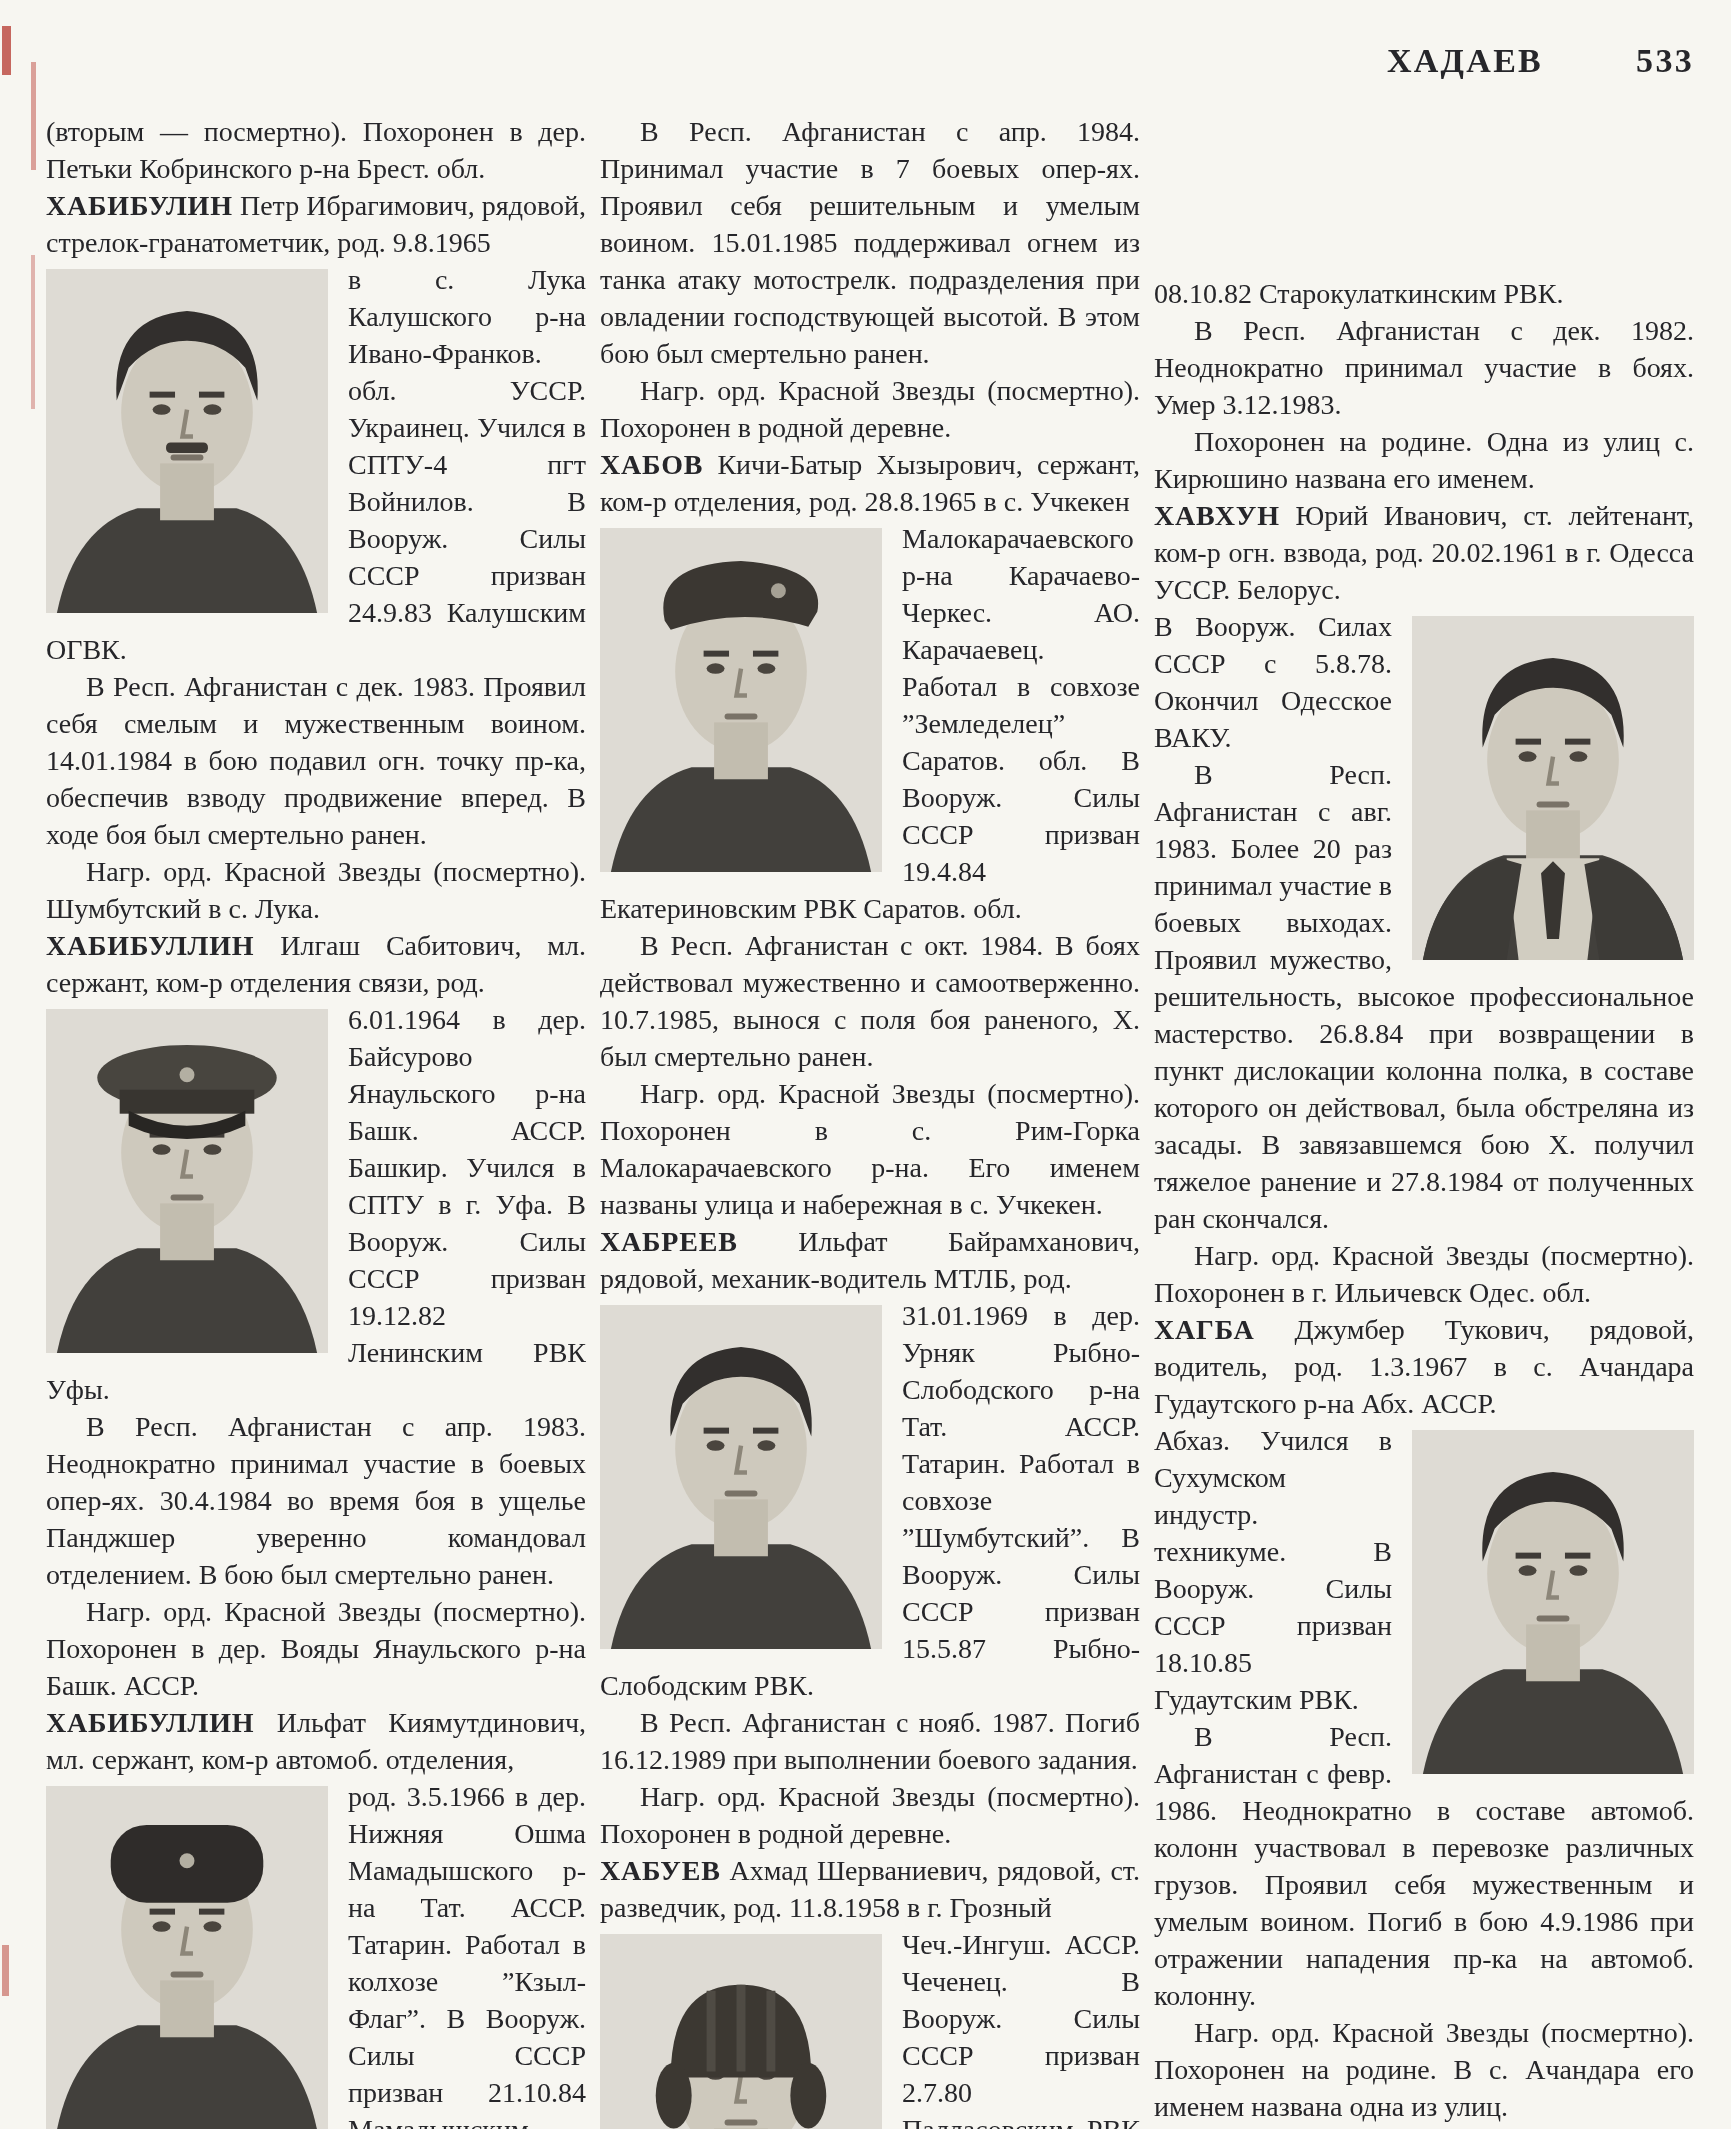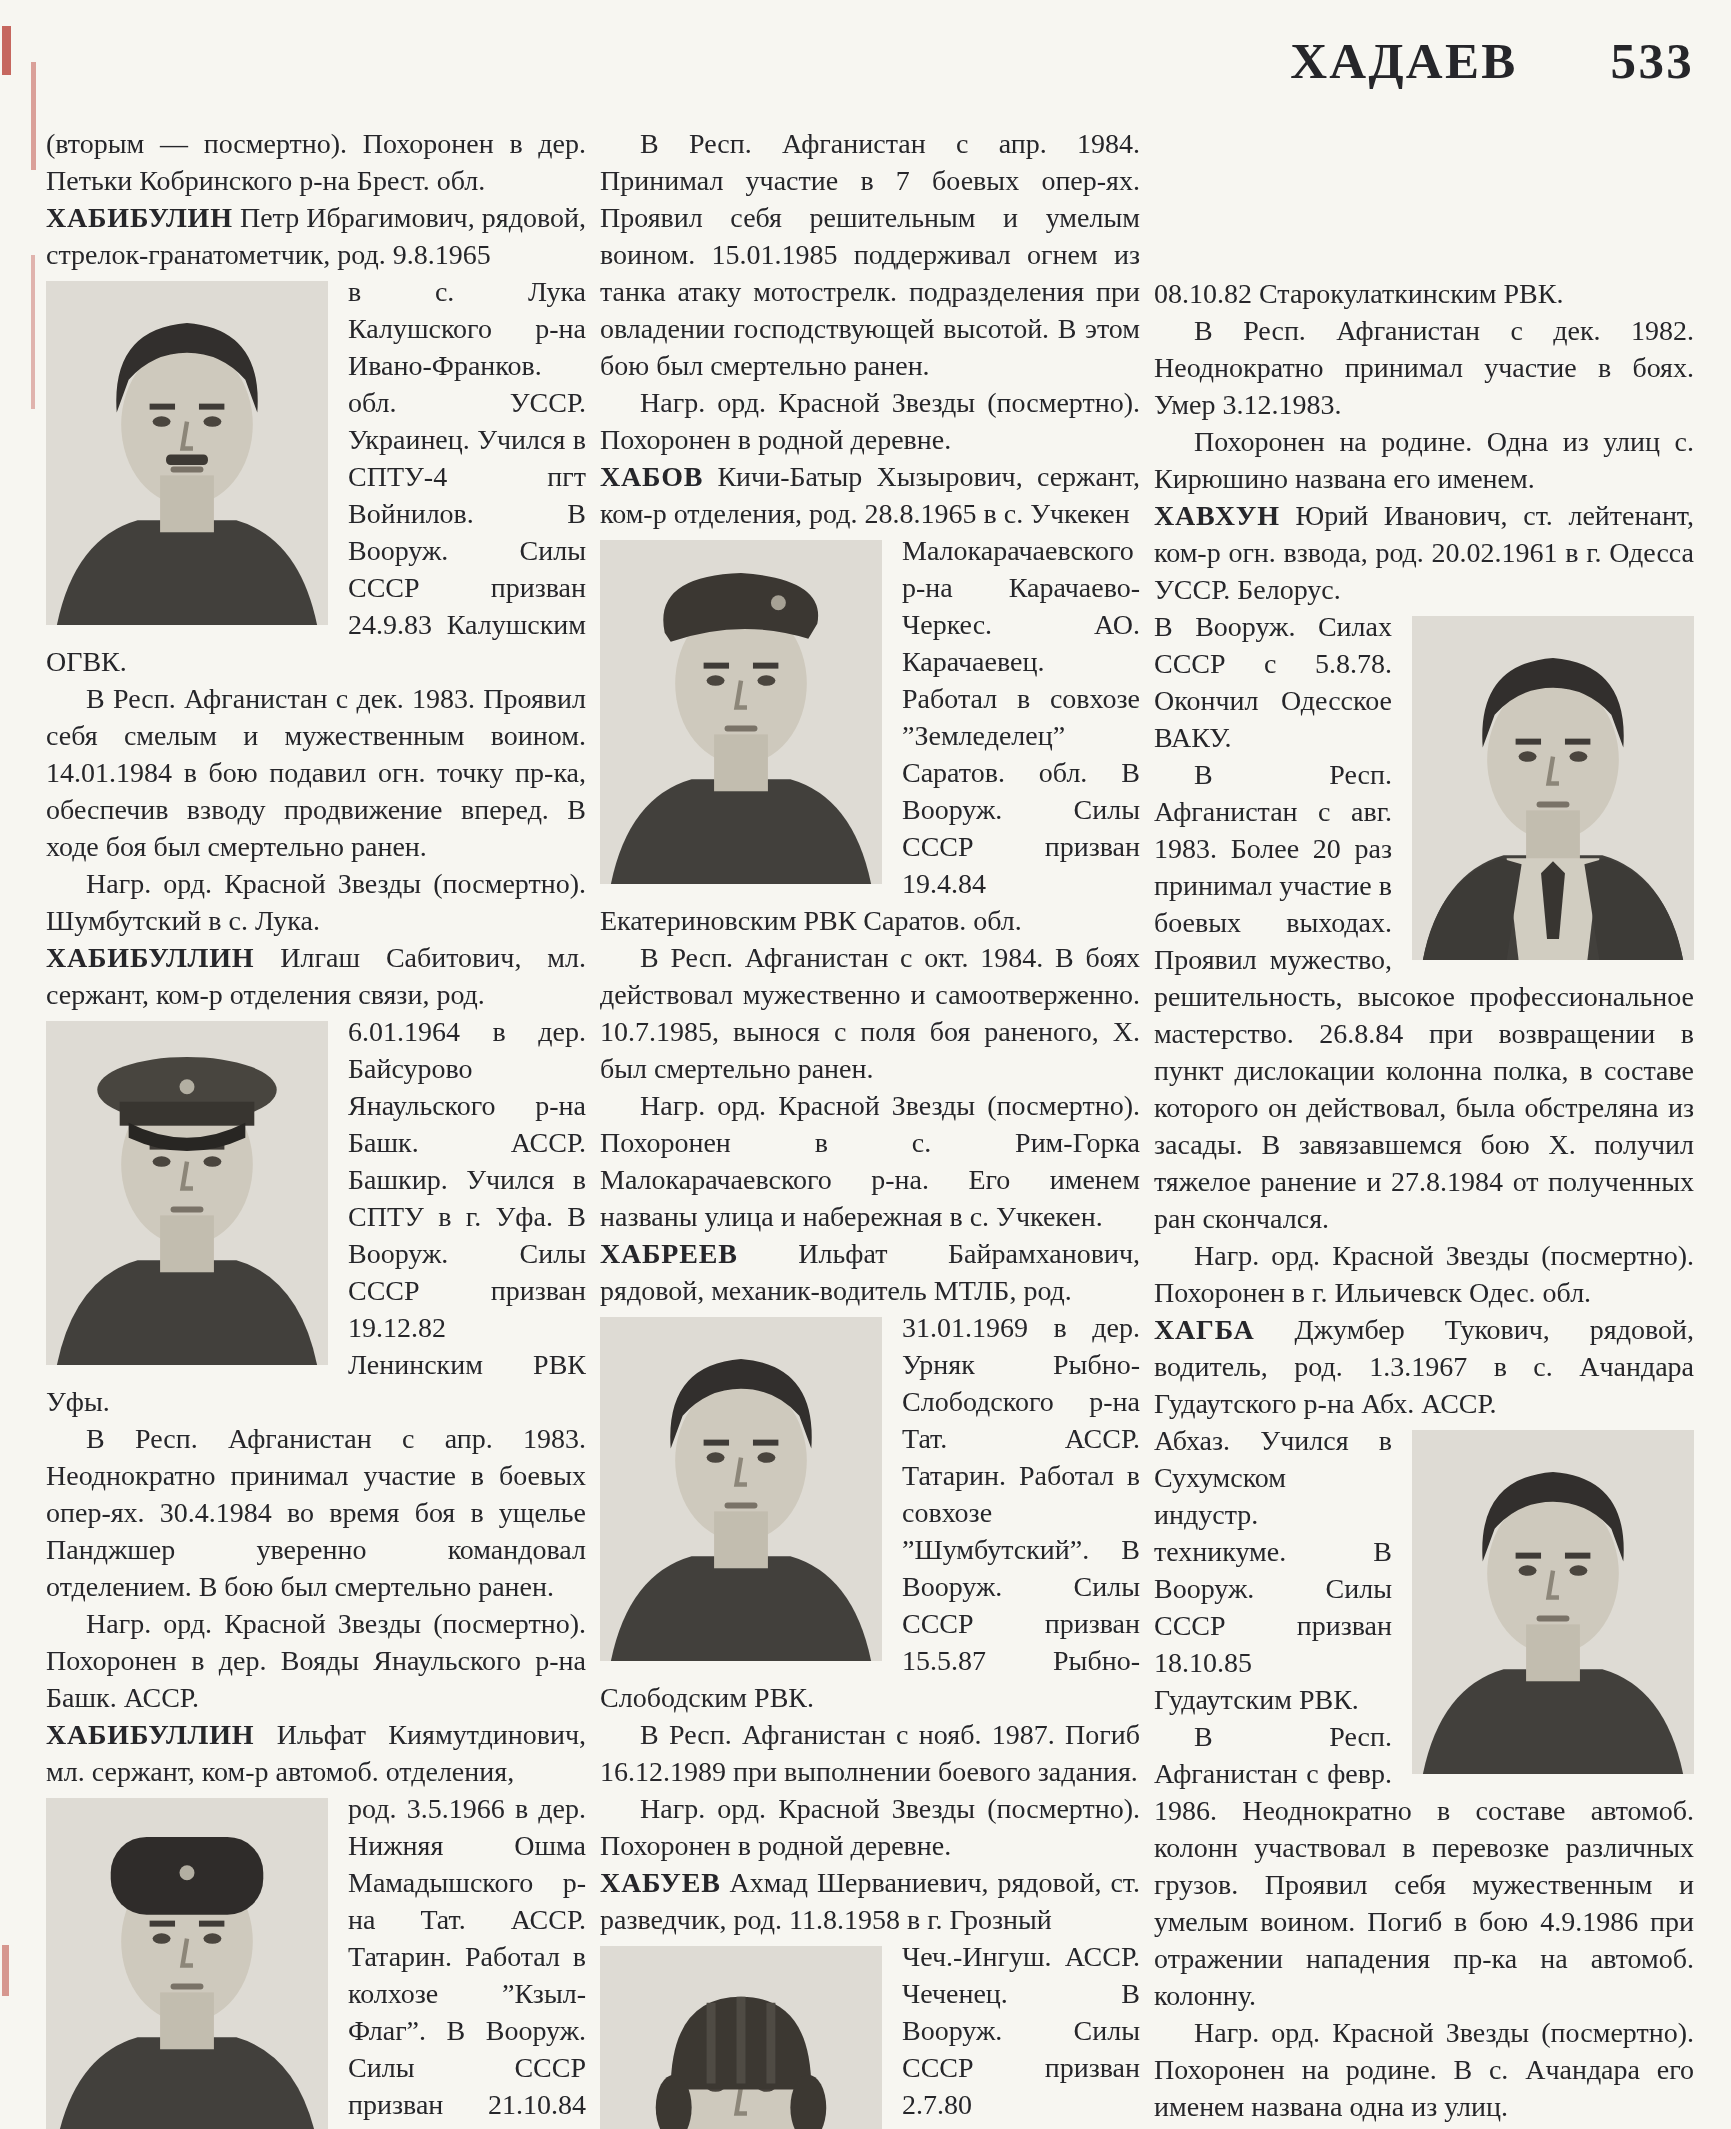--- a/index.html
+++ b/index.html
@@ -21,29 +21,29 @@
   .col{
     width:540px;flex:0 0 540px;
     font-size:28px;line-height:37px;
     text-align:justify;
   }
   .col.c-left,.col.c-mid{padding-top:73px;}
   .rc-body{margin-top:193px;}
   .runhead{
     display:flex;justify-content:flex-end;align-items:baseline;
     gap:93px;
-    font-weight:bold;font-size:51px;line-height:42px;
+    font-weight:bold;font-size:34px;line-height:42px;
     letter-spacing:2.3px;
   }
   .para{margin:0;}
   .para.ind{text-indent:40px;}
   .surname{font-weight:bold;letter-spacing:0.8px;}
   .entry{clear:both;}
   .contblock{clear:both;}
-  .entry.first,.contblock.first{margin-top:12px;}
+  .entry.first,.contblock.first{margin-top:0;}
   .photo{
     width:282px;height:344px;
     background:#e7e5dd;
     overflow:hidden;
   }
   .photo.left{float:left;margin:7.7px 20px 4.6px 0;}
   .photo.right{float:right;margin:7.7px 0 4.6px 20px;}
   .photo svg{display:block;width:100%;height:100%;}
   .artifact{position:absolute;background:#b5372e;opacity:.75;}
   .a1{left:1.5px;top:26px;width:9.3px;height:49px;}

